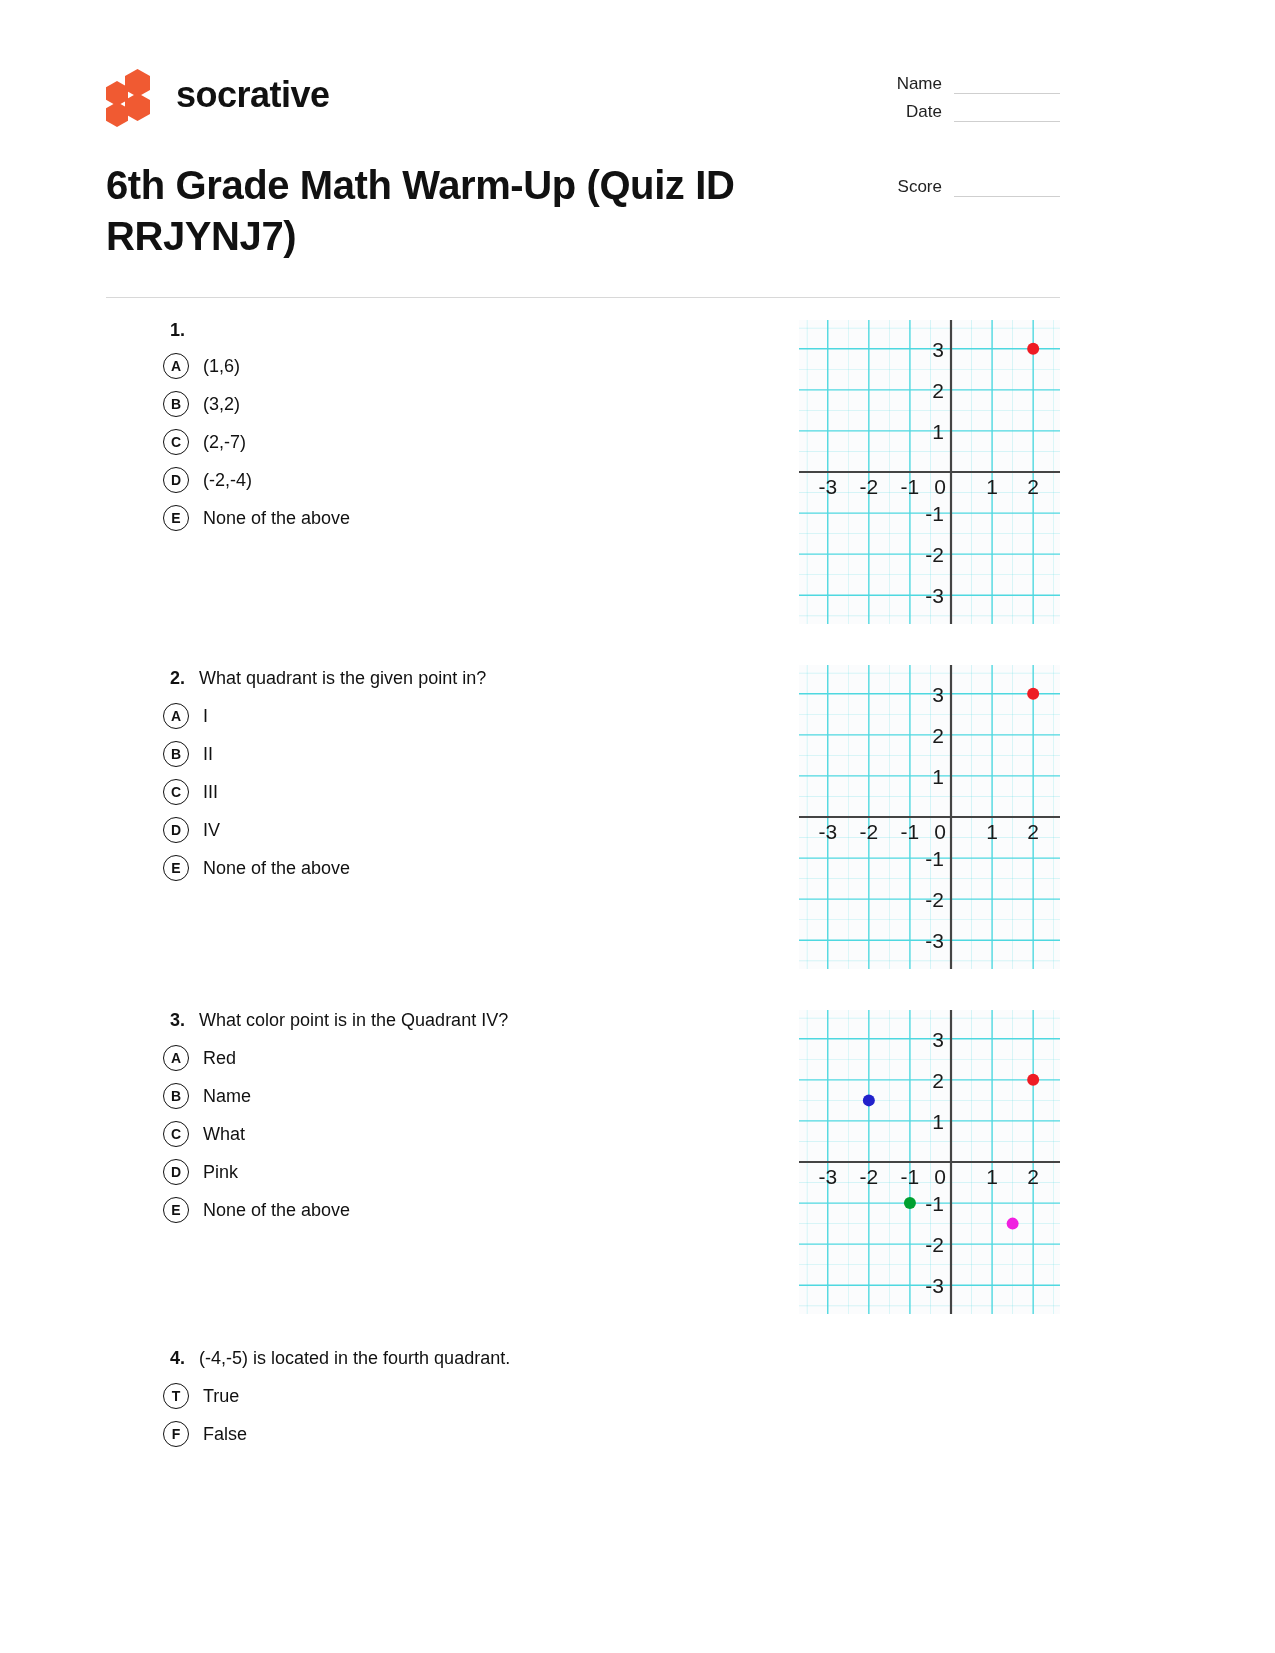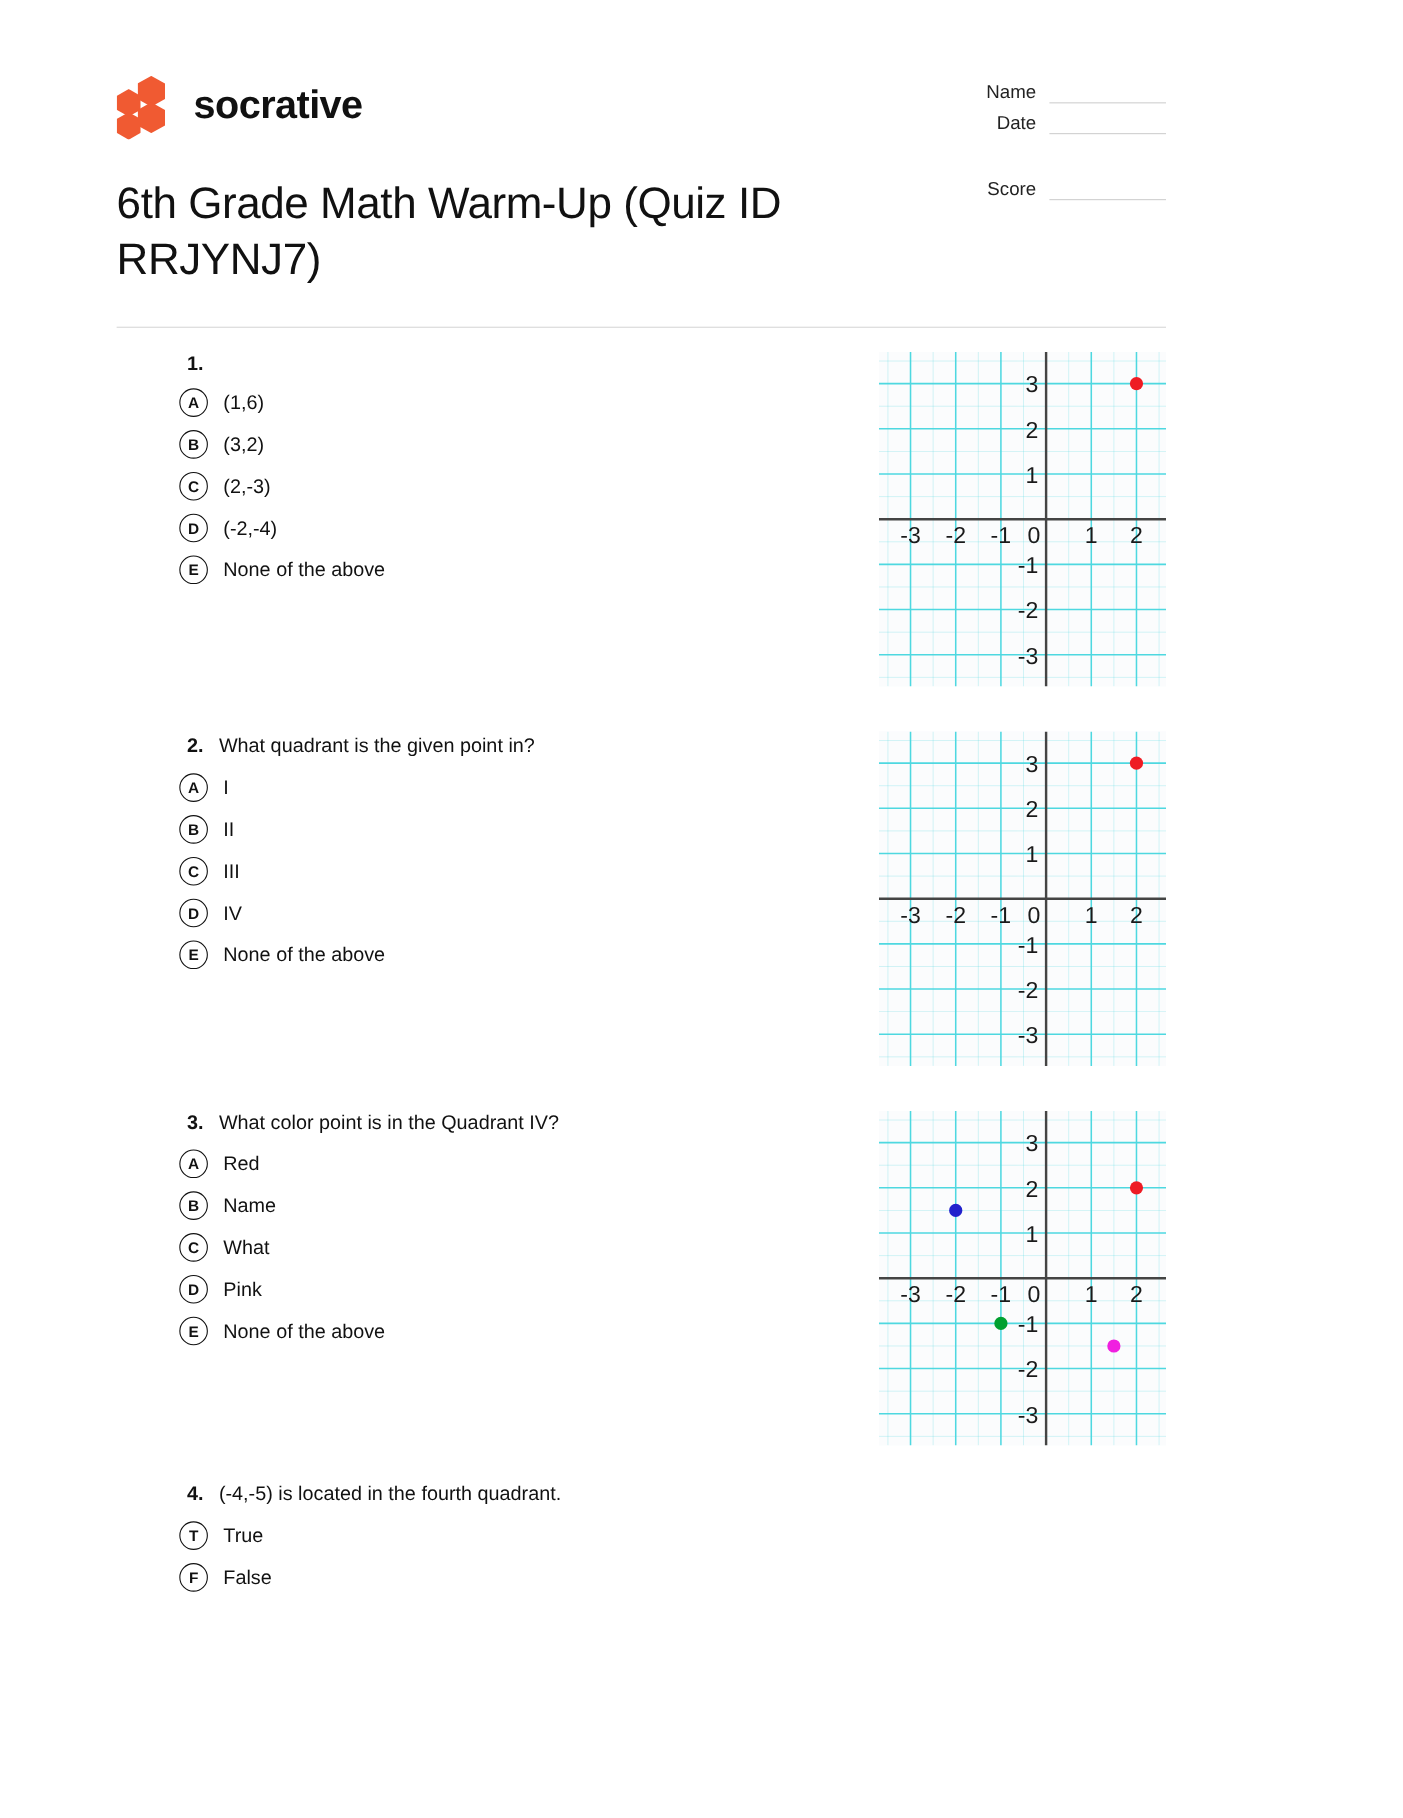--- a/index.html
+++ b/index.html
@@ -73,29 +73,29 @@
   .meta-label {
     font-size: 17px;
     color: #222222;
     white-space: nowrap;
   }
   .meta-line {
     width: 152px;
     border-bottom: 1.5px solid #cfcfcf;
     height: 20px;
   }
-  .meta-row.score { margin-top: 40px; align-items: flex-end; }
+  .meta-row.score { margin-top: 55px; align-items: flex-end; }
 
   .quiz-title {
     position: absolute;
     left: 0;
     top: 100px;
     width: 730px;
     font-size: 40px;
-    font-weight: 400;
+    font-weight: 700;
     line-height: 1.28;
     letter-spacing: -0.4px;
     color: #111111;
   }
 
   .divider {
     position: absolute;
     left: 106px;
     top: 297px;
     width: 1000px;
@@ -217,21 +217,21 @@
           <div class="choice">
             <span class="bubble">A</span>
             <span class="choice-text">(1,6)</span>
           </div>
           <div class="choice">
             <span class="bubble">B</span>
             <span class="choice-text">(3,2)</span>
           </div>
           <div class="choice">
             <span class="bubble">C</span>
-            <span class="choice-text">(2,-3)</span>
+            <span class="choice-text">(2,-7)</span>
           </div>
           <div class="choice">
             <span class="bubble">D</span>
             <span class="choice-text">(-2,-4)</span>
           </div>
           <div class="choice">
             <span class="bubble">E</span>
             <span class="choice-text">None of the above</span>
           </div>
         </div>

